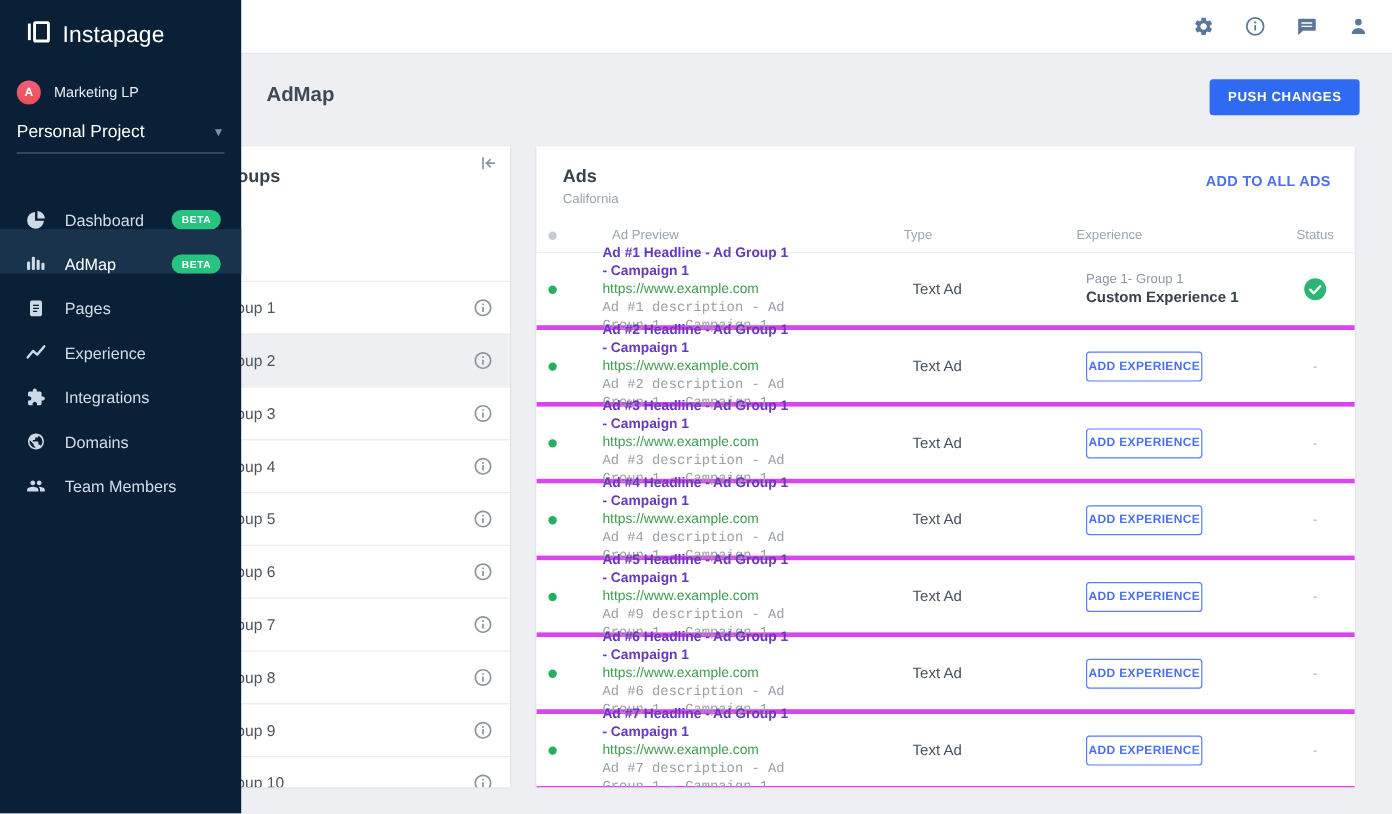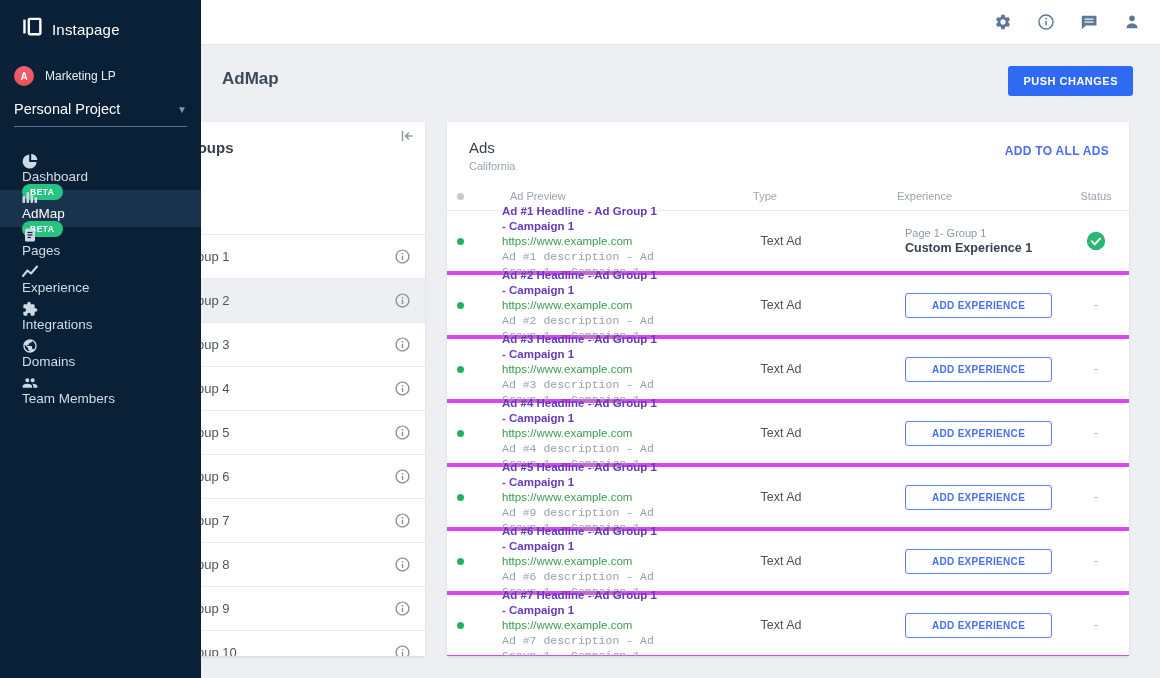--- a/index.html
+++ b/index.html
@@ -32,21 +32,21 @@
   .group-rows { position:absolute; top:112px; left:0; right:0; }
   .group-row { height:44px; display:flex; align-items:center; padding:0 14px 0 23px;
                border-top:1px solid #e9ecef; cursor:pointer; background:#fff; }
   .group-row.selected { background:#edeff2; }
   .group-label { flex:1; font-size:13px; color:#4a5560; }
   .info-icon { width:17px; height:17px; color:#8b959e; display:flex; align-items:center; cursor:pointer; }
 
   
   .ads-panel { left:447px; top:122px; width:682px; height:534px; }
   .ads-header { position:relative; padding:17px 20px 0 22px; }
-  .ads-title { font-size:15px; font-weight:400; color:#37424c; }
+  .ads-title { font-size:15px; font-weight:700; color:#37424c; }
   .ads-subtitle { font-size:11px; color:#97a3af; margin-top:4px; }
   .link-action { position:absolute; right:20px; top:22px; font-size:12px; font-weight:700;
                  color:#4a6ff1; letter-spacing:.3px; cursor:pointer; }
 
   .cell-dot { width:25px; display:flex; justify-content:flex-start; align-items:center; }
   .cell-preview { flex:1; min-width:0; }
   .cell-type { width:200px; text-align:center; }
   .cell-exp { width:150px; padding-left:4px; }
   .cell-status { width:50px; display:flex; justify-content:center; align-items:center; }
 
@@ -58,39 +58,39 @@
             border-bottom:4px solid #d946ef; background:#fff;gap:20px; }
   .green-dot { width:7px; height:7px; border-radius:50%; background:#27ae60; }
   .ad-headline { font-size:11.5px; line-height:15px; color:#673ab7; font-weight:700; }
   .ad-url { font-size:11.5px; line-height:15px; color:#3d9c4f; }
   .ad-desc { font-size:11.5px; line-height:15px; color:#9aa0a8;font-family:Liberation Mono, monospace; }
   .ad-type { font-size:12.5px; color:#46525e; }
   .exp-page { font-size:11px; line-height:14px; color:#8d99a6; }
   .exp-name { font-size:12.5px; line-height:17px; color:#37424c; font-weight:700; }
   .btn-outline { background:#fff; border:1px solid #5b7ef5; color:#4a6ff1; border-radius:3px;
                  font-family:"Liberation Sans",sans-serif; font-size:10px; font-weight:700;
-                 letter-spacing:.3px; padding:6px 26px; cursor:pointer; white-space:nowrap; }
+                 letter-spacing:.3px; padding:6px 1px; cursor:pointer; white-space:nowrap; }
   .status-dash { color:#b0b7bd; font-size:12px; }
   .status-check { display:flex; }
 
   
   .sidebar { position:absolute; left:0; top:0; width:201px; height:678px; background:#0a2036; z-index:10; }
   .logo { display:flex; align-items:center; gap:7px; padding:15px 0 0 20px; }
-  .logo-text { color:#fff; font-size:15px; font-weight:500; letter-spacing:.2px; }
+  .logo-text { color:#fff; font-size:19px; font-weight:500; letter-spacing:.2px; }
   .workspace { display:flex; align-items:center; gap:11px; margin:23px 0 0 14px; }
   .avatar { width:20px; height:20px; border-radius:50%; background:linear-gradient(180deg,#f2607a,#e94f55);
             color:#fff; font-size:10px; font-weight:700; display:flex; align-items:center; justify-content:center; }
   .workspace-name { color:#e8eef4; font-size:12px; }
   .project-select { display:flex; align-items:center; justify-content:space-between;
                     margin:15px 14px 0 14px; cursor:pointer; }
   .project-name { color:#fff; font-size:14.5px; }
   .caret { color:#7f93a8; font-size:10px; }
   .sidebar-divider { border-bottom:1px solid rgba(200,215,230,.45); margin:9px 14px 0 14px; }
   .nav { margin-top:26px; }
-  .nav-item { height:37px; display:flex; align-items:flex-start; padding:0 17px 0 22px; cursor:pointer;flex-direction:column; }
+  .nav-item { height:37px; display:flex; align-items:flex-end; padding:0 17px 0 22px; cursor:pointer; }
   .nav-item.active { background:#1a334d; }
   .nav-icon { width:16px; height:16px; color:#cdd9e5; margin-right:16px; display:flex; align-items:center; justify-content:center; }
   .nav-label { flex:1; color:#d3dde8; font-size:13.5px; }
   .nav-item.active .nav-label { color:#fff; }
   .beta-badge { background:#26c381; color:#fff; font-size:8.5px; font-weight:700; letter-spacing:.5px;
                 padding:3px 8px; border-radius:9px; }
 </style>
 </head>
 <body>
 

